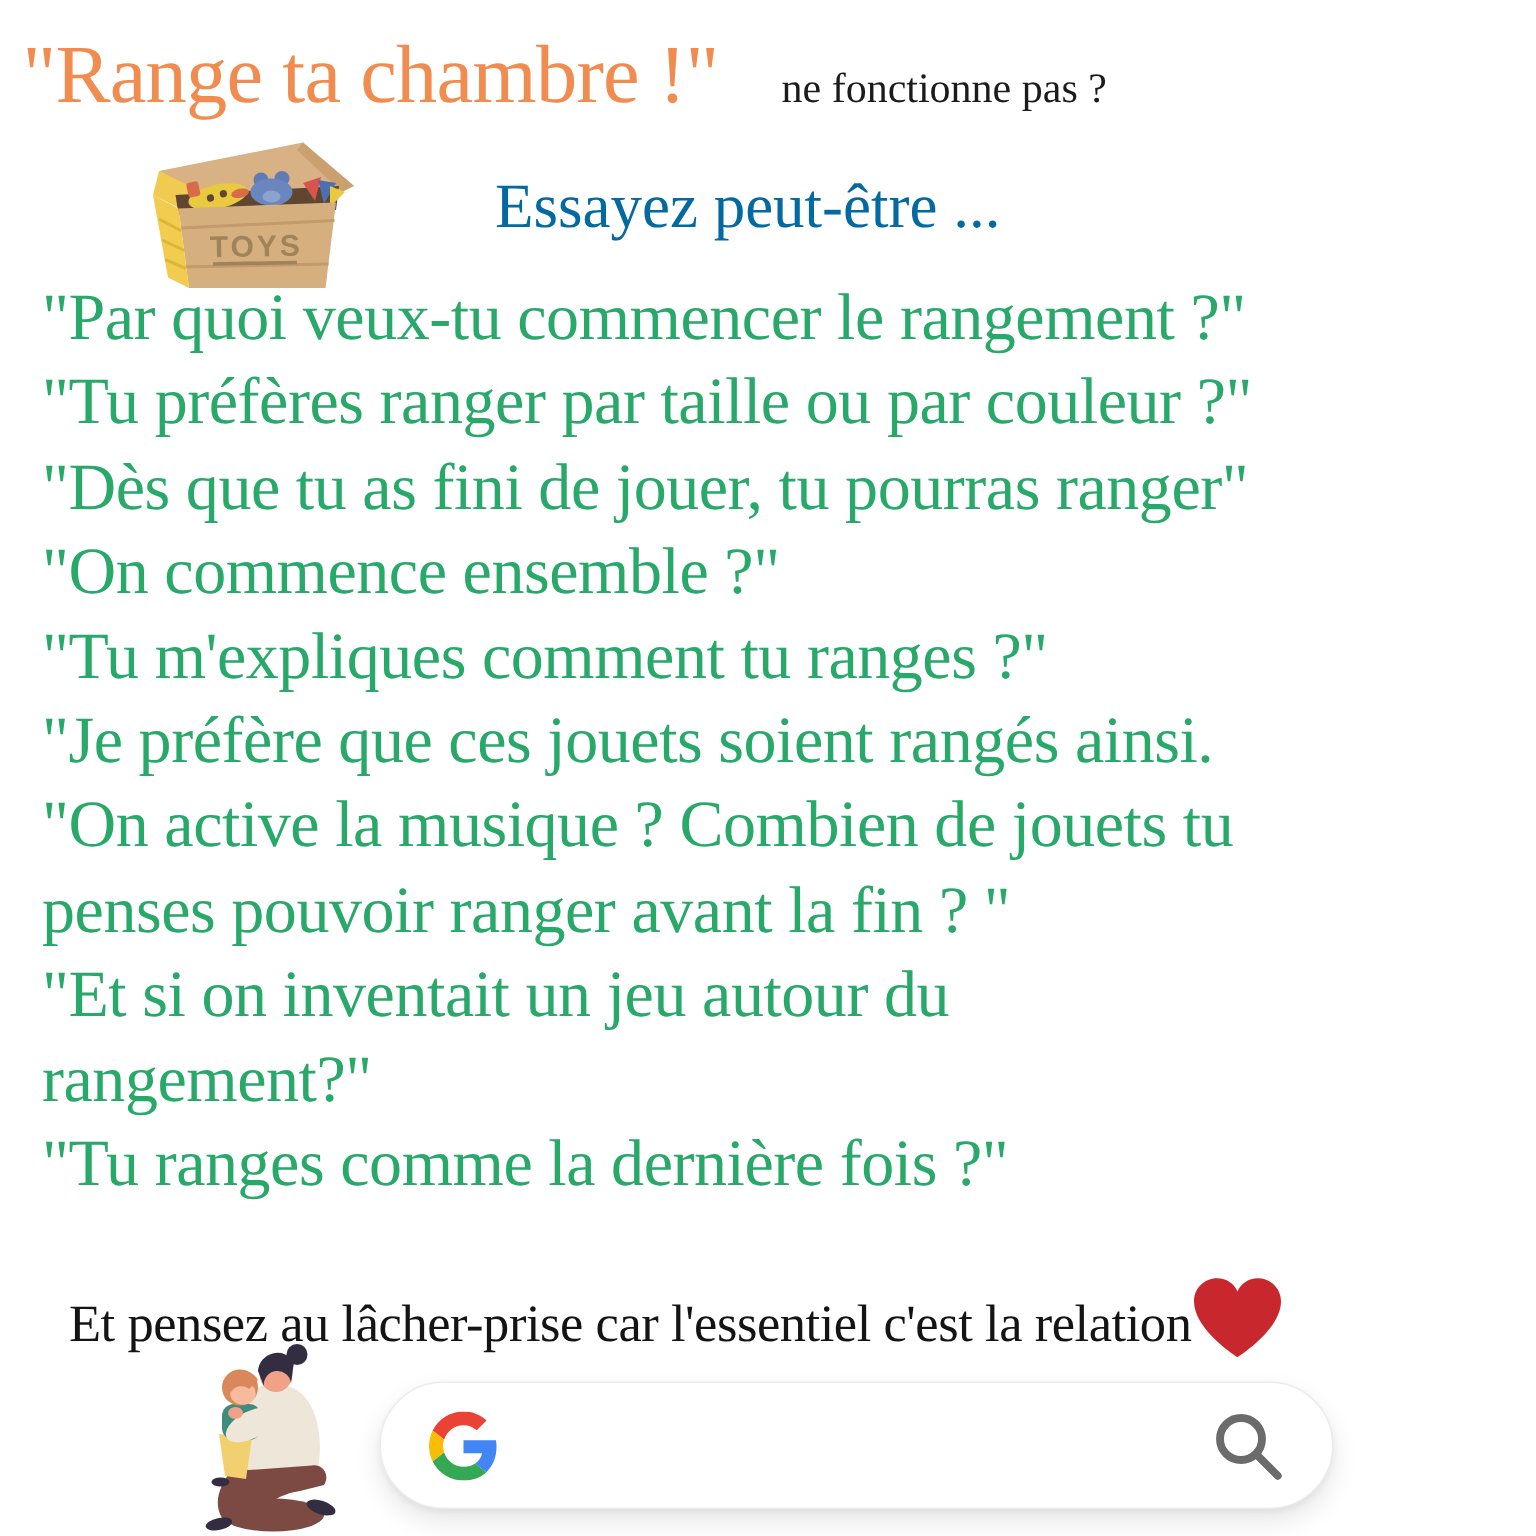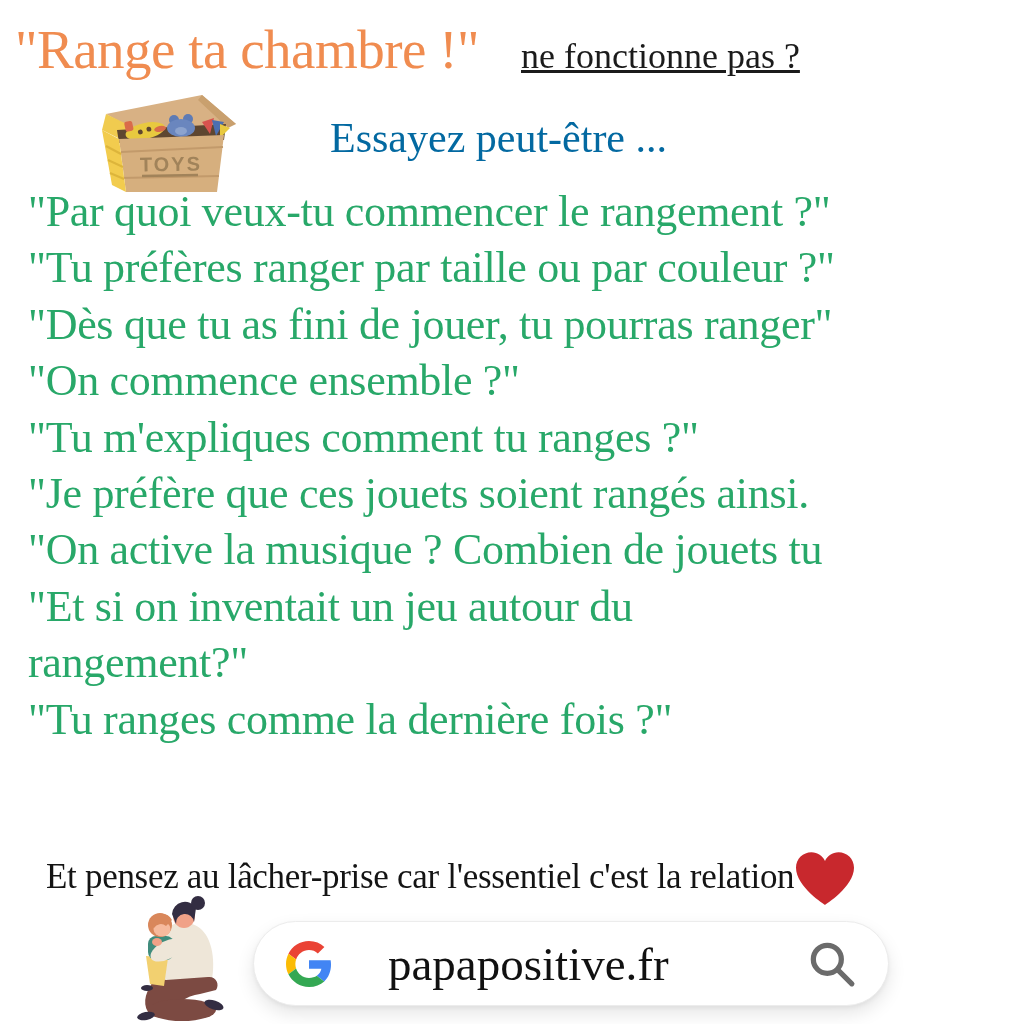--- a/index.html
+++ b/index.html
@@ -3,32 +3,32 @@
 <meta charset="utf-8">
 <style>
   html,body{margin:0;padding:0;background:#fff;}
   #canvas{
     position:relative;width:1024px;height:1024px;background:#fff;overflow:hidden;
     font-family:"Liberation Serif","DejaVu Serif",serif;color:#1b1b1b;
   }
   
   .title-row{position:absolute;left:15px;top:18px;width:1000px;display:flex;align-items:baseline;}
   .title-quote{font-size:55px;color:var(--orange,#F08C50);white-space:nowrap;letter-spacing:-0.5px;}
-  .title-suffix{font-size:36px;color:#1b1b1b;white-space:nowrap;margin-left:42px;text-decoration:underline;}
+  .title-suffix{font-size:28px;color:#1b1b1b;white-space:nowrap;margin-left:42px;}
   .subtitle{position:absolute;left:330px;top:114px;font-size:42px;color:#0369a1;white-space:nowrap;}
   .toybox{position:absolute;left:90px;top:90px;width:150px;height:106px;}
   
   .suggestions{position:absolute;left:28px;top:184px;width:985px;}
   .suggestion-line{
     font-size:44px;line-height:56.4px;color:var(--green,#28A869);
     white-space:nowrap;letter-spacing:-0.3px;
   }
   
   .footer-note{position:absolute;left:46px;top:850px;width:975px;font-size:35px;color:#141414;
-    white-space:nowrap;display:flex;align-items:center;letter-spacing:-0.3px;}
+    white-space:nowrap;display:flex;align-items:flex-end;letter-spacing:-0.3px;}
   .heart{width:58px;height:53px;margin-left:2px;flex:0 0 auto;transform:translateY(2px);}
   
   .mom-illustration{position:absolute;left:110px;top:892px;width:132px;height:132px;}
   .search-bar{
     position:absolute;left:253px;top:921px;width:636px;height:85px;background:#fff;
     border:1px solid #ececec;border-radius:44px;
     box-shadow:0 8px 18px rgba(0,0,0,0.10),0 2px 4px rgba(0,0,0,0.05);
     display:flex;align-items:center;box-sizing:border-box;padding:0 28px 0 32px;
   }
   .google-logo{width:46px;height:46px;flex:0 0 auto;}
@@ -92,20 +92,21 @@
   <div class="subtitle">Essayez peut-être ...</div>
 
   <div class="suggestions">
       <div class="suggestion-line">"Par quoi veux-tu commencer le rangement ?"</div>
       <div class="suggestion-line">"Tu préfères ranger par taille ou par couleur ?"</div>
       <div class="suggestion-line">"Dès que tu as fini de jouer, tu pourras ranger"</div>
       <div class="suggestion-line">"On commence ensemble ?"</div>
       <div class="suggestion-line">"Tu m'expliques comment tu ranges ?"</div>
       <div class="suggestion-line">"Je préfère que ces jouets soient rangés ainsi.</div>
       <div class="suggestion-line">"On active la musique ? Combien de jouets tu</div>
+      <div class="suggestion-line">penses pouvoir ranger avant la fin ? "</div>
       <div class="suggestion-line">"Et si on inventait un jeu autour du</div>
       <div class="suggestion-line">rangement?"</div>
       <div class="suggestion-line">"Tu ranges comme la dernière fois ?"</div>
     </div>
 
   <div class="footer-note">
     <span>Et pensez au lâcher-prise car l'essentiel c'est la relation</span>
     <svg class="heart" viewBox="0 0 32 29" aria-hidden="true">
       <path d="M16 29 C16 29 0 19 0 8.5 C0 3.5 4 0 8.5 0 C12 0 14.7 2 16 4.8 C17.3 2 20 0 23.5 0 C28 0 32 3.5 32 8.5 C32 19 16 29 16 29Z" fill="var(--heart,#C8282D)"></path>
     </svg>
@@ -138,20 +139,19 @@
     <ellipse cx="47" cy="50" rx="5" ry="4" fill="#F0A187"></ellipse>
   </svg>
 
   <div class="search-bar">
     <svg class="google-logo" viewBox="0 0 48 48" aria-hidden="true">
       <path class="g-red" d="M24 9.5c3.54 0 6.71 1.22 9.21 3.6l6.85-6.85C35.9 2.38 30.47 0 24 0 14.62 0 6.51 5.38 2.56 13.22l7.98 6.19C12.43 13.72 17.74 9.5 24 9.5z"></path>
       <path class="g-blue" d="M46.98 24.55c0-1.57-.15-3.09-.38-4.55H24v9.02h12.94c-.58 2.96-2.26 5.48-4.78 7.18l7.73 6c4.51-4.18 7.09-10.36 7.09-17.65z"></path>
       <path class="g-yellow" d="M10.53 28.59c-.48-1.45-.76-2.99-.76-4.59s.27-3.14.76-4.59l-7.98-6.19C.92 16.46 0 20.12 0 24c0 3.88.92 7.54 2.56 10.78l7.97-6.19z"></path>
       <path class="g-green" d="M24 48c6.48 0 11.93-2.13 15.89-5.81l-7.73-6c-2.15 1.45-4.92 2.3-8.16 2.3-6.26 0-11.57-4.22-13.47-9.91l-7.98 6.19C6.51 42.62 14.62 48 24 48z"></path>
     </svg>
-    <span class="search-query">papapositive.fr</span>
     <svg class="search-glass" viewBox="0 0 48 48" aria-hidden="true">
       <circle cx="20" cy="20" r="12" fill="none" stroke="#6b6b6b" stroke-width="4.5"></circle>
       <line x1="29" y1="29" x2="41" y2="41" stroke="#6b6b6b" stroke-width="4.5" stroke-linecap="round"></line>
     </svg>
   </div>
 
 </div>
 
 </body></html>

